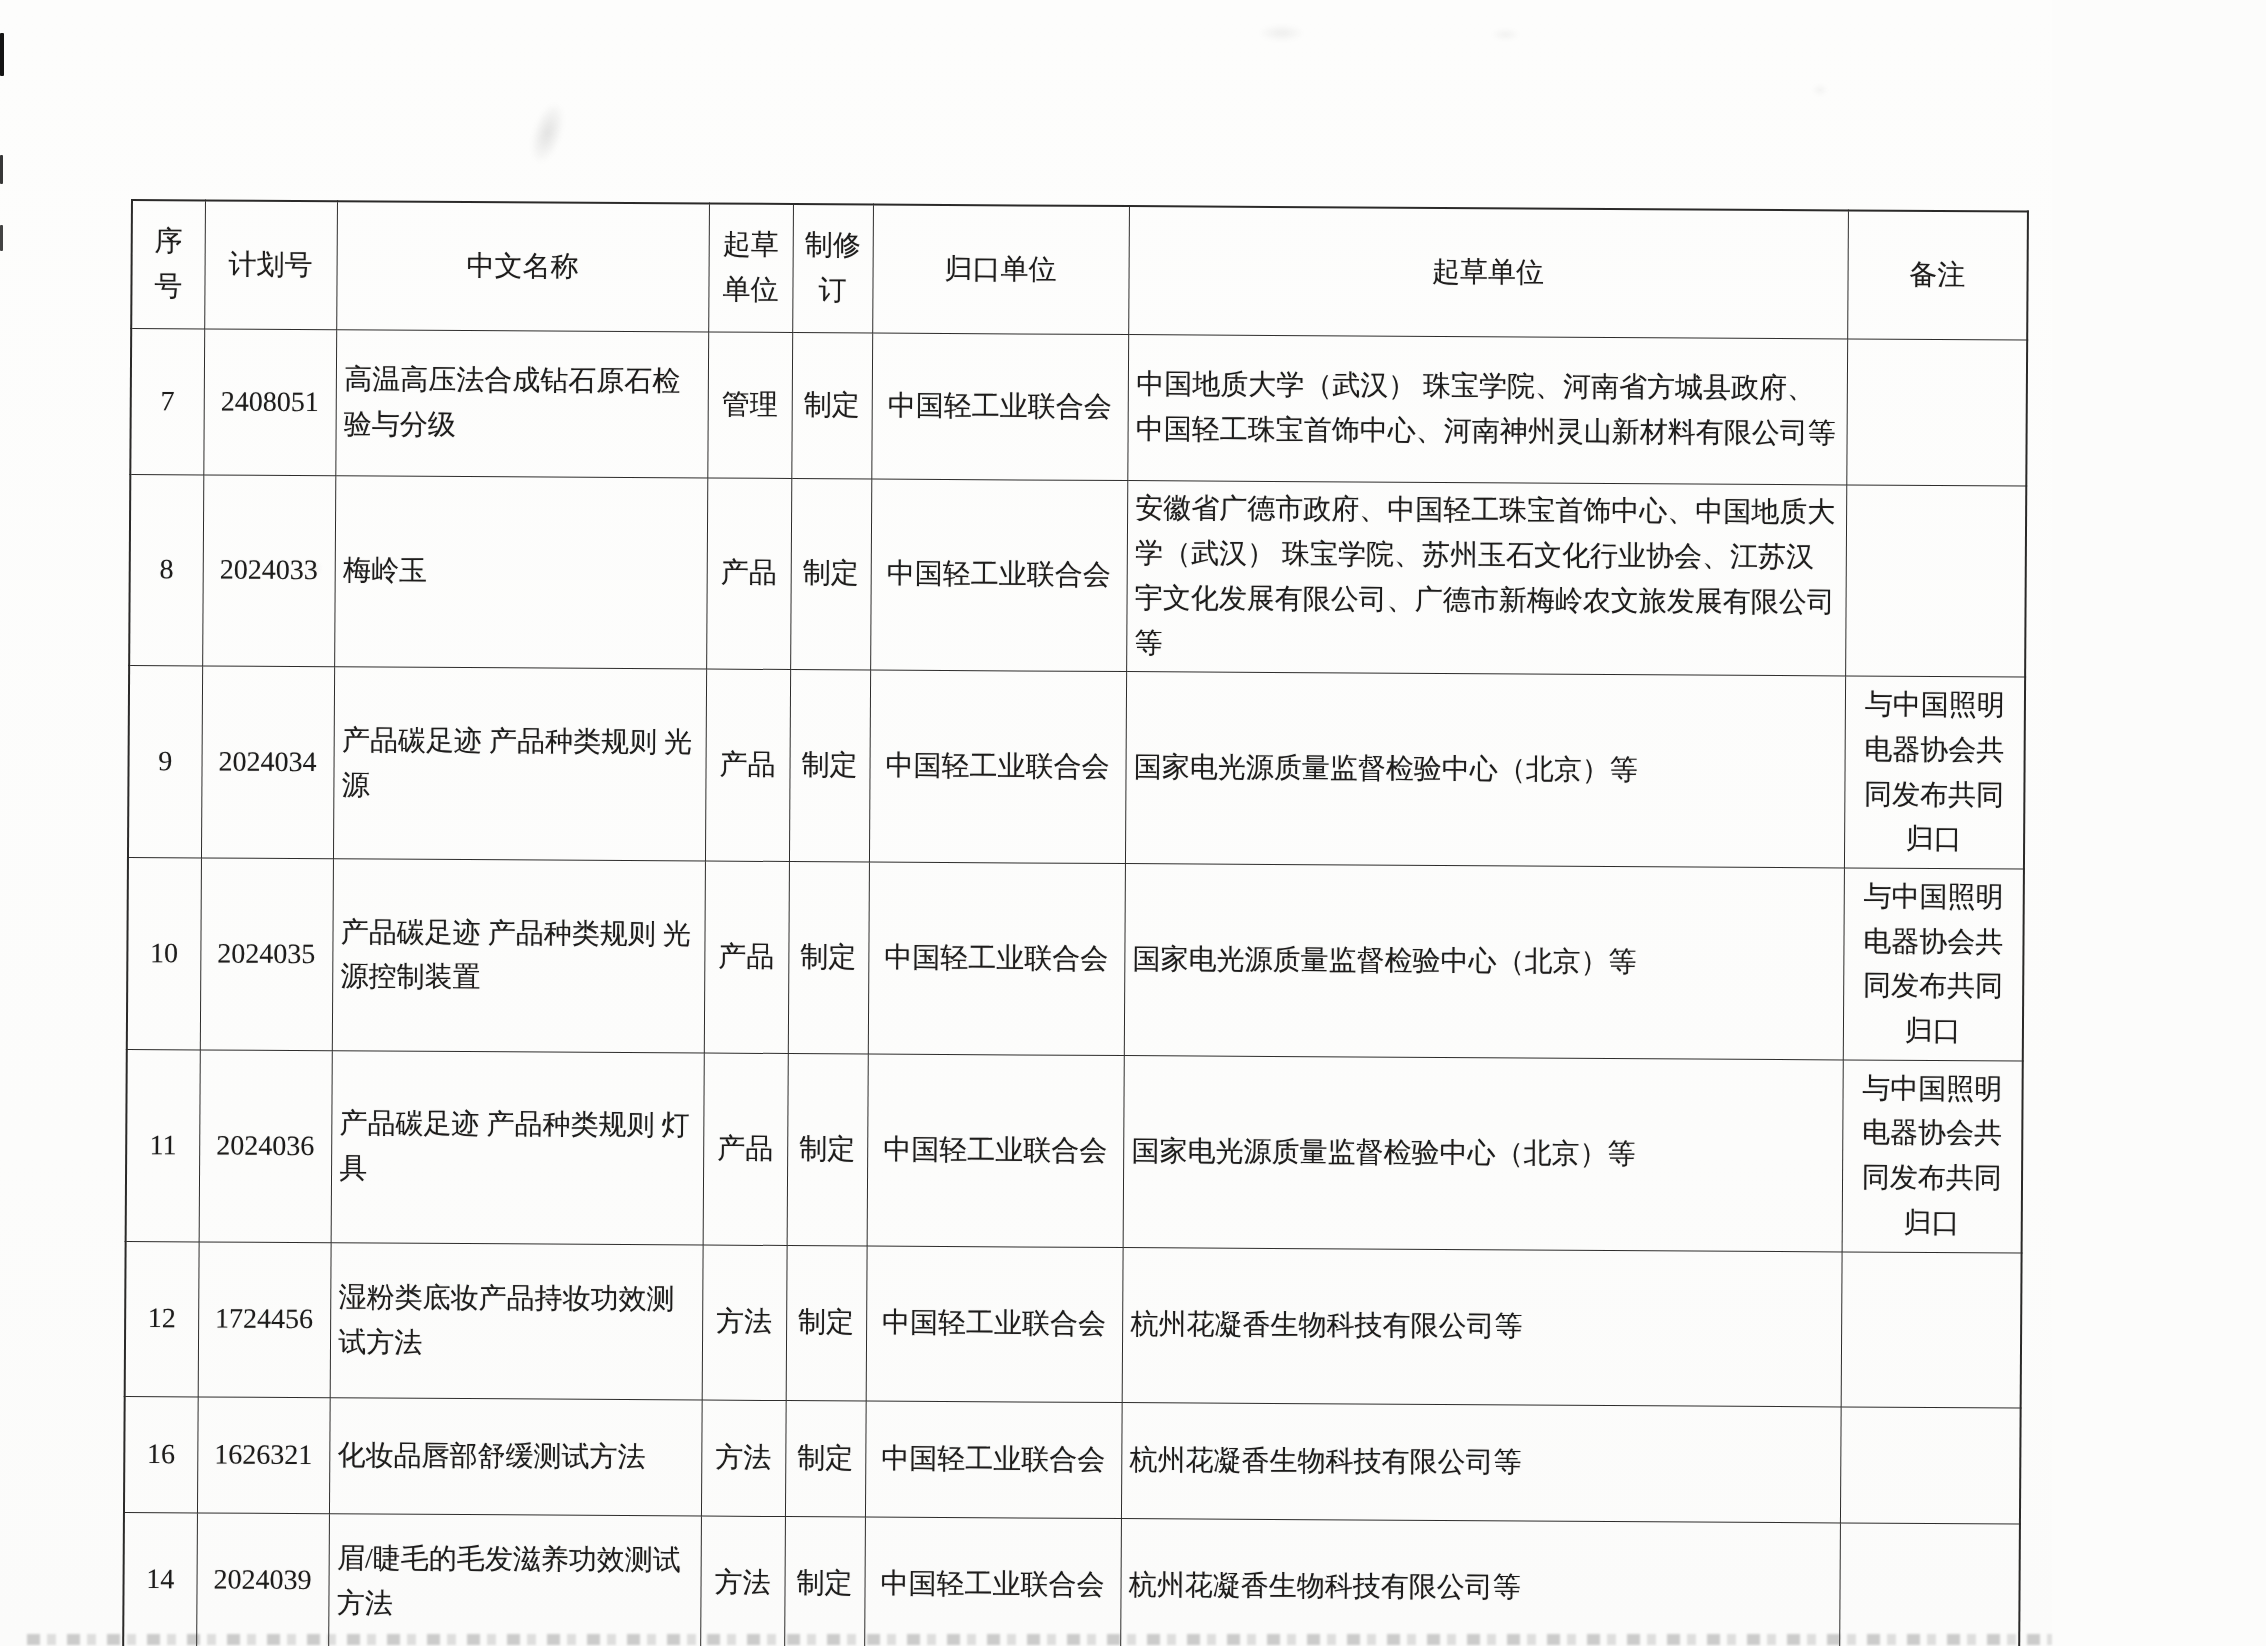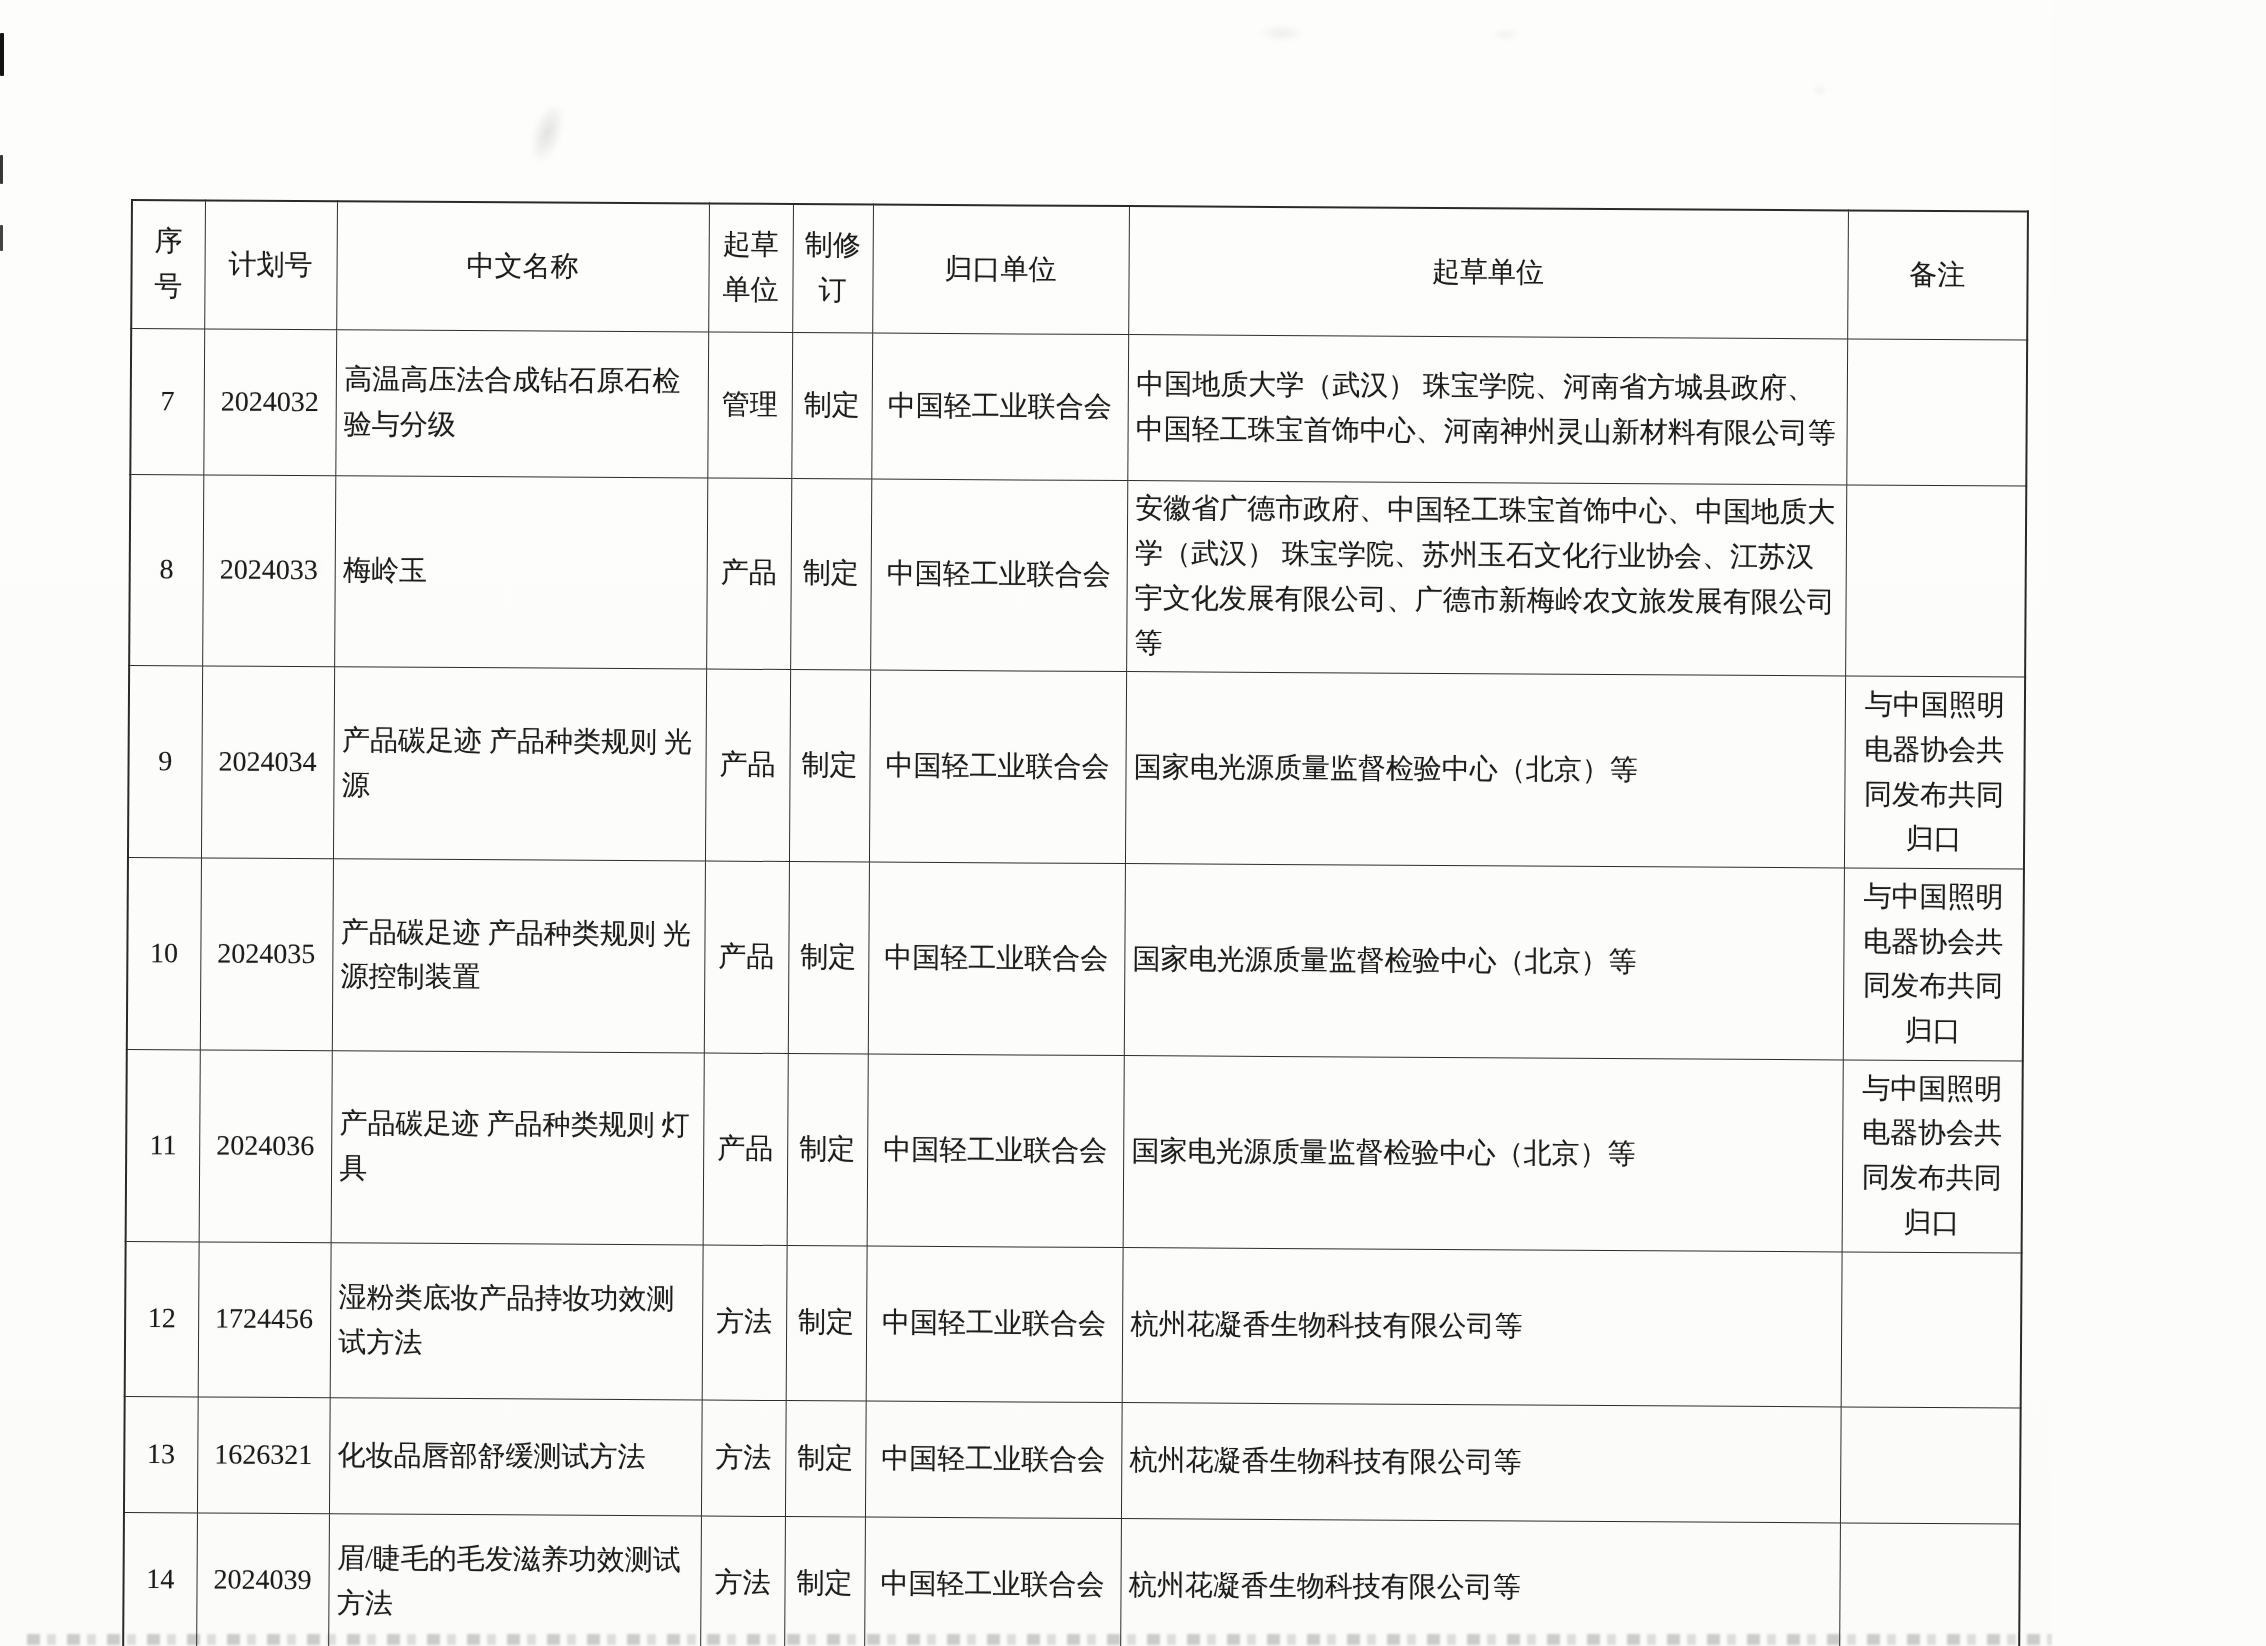--- a/index.html
+++ b/index.html
@@ -130,21 +130,21 @@
           <th>起草单位</th>
           <th>制修订</th>
           <th>归口单位</th>
           <th>起草单位</th>
           <th>备注</th>
         </tr>
       </thead>
       <tbody>
           <tr>
       <td class="center">7</td>
-      <td class="center">2024032</td>
+      <td class="center">2408051</td>
       <td class="left">高温高压法合成钻石原石检验与分级</td>
       <td class="center">管理</td>
       <td class="center">制定</td>
       <td class="center">中国轻工业联合会</td>
       <td class="draft">中国地质大学（武汉） 珠宝学院、河南省方城县政府、中国轻工珠宝首饰中心、河南神州灵山新材料有限公司等</td>
       <td class="remark"></td>
     </tr>
           <tr>
       <td class="center">8</td>
       <td class="center">2024033</td>
@@ -189,21 +189,21 @@
       <td class="center">12</td>
       <td class="center">1724456</td>
       <td class="left">湿粉类底妆产品持妆功效测试方法</td>
       <td class="center">方法</td>
       <td class="center">制定</td>
       <td class="center">中国轻工业联合会</td>
       <td class="draft">杭州花凝香生物科技有限公司等</td>
       <td class="remark"></td>
     </tr>
           <tr>
-      <td class="center">13</td>
+      <td class="center">16</td>
       <td class="center">1626321</td>
       <td class="left">化妆品唇部舒缓测试方法</td>
       <td class="center">方法</td>
       <td class="center">制定</td>
       <td class="center">中国轻工业联合会</td>
       <td class="draft">杭州花凝香生物科技有限公司等</td>
       <td class="remark"></td>
     </tr>
           <tr>
       <td class="center">14</td>

